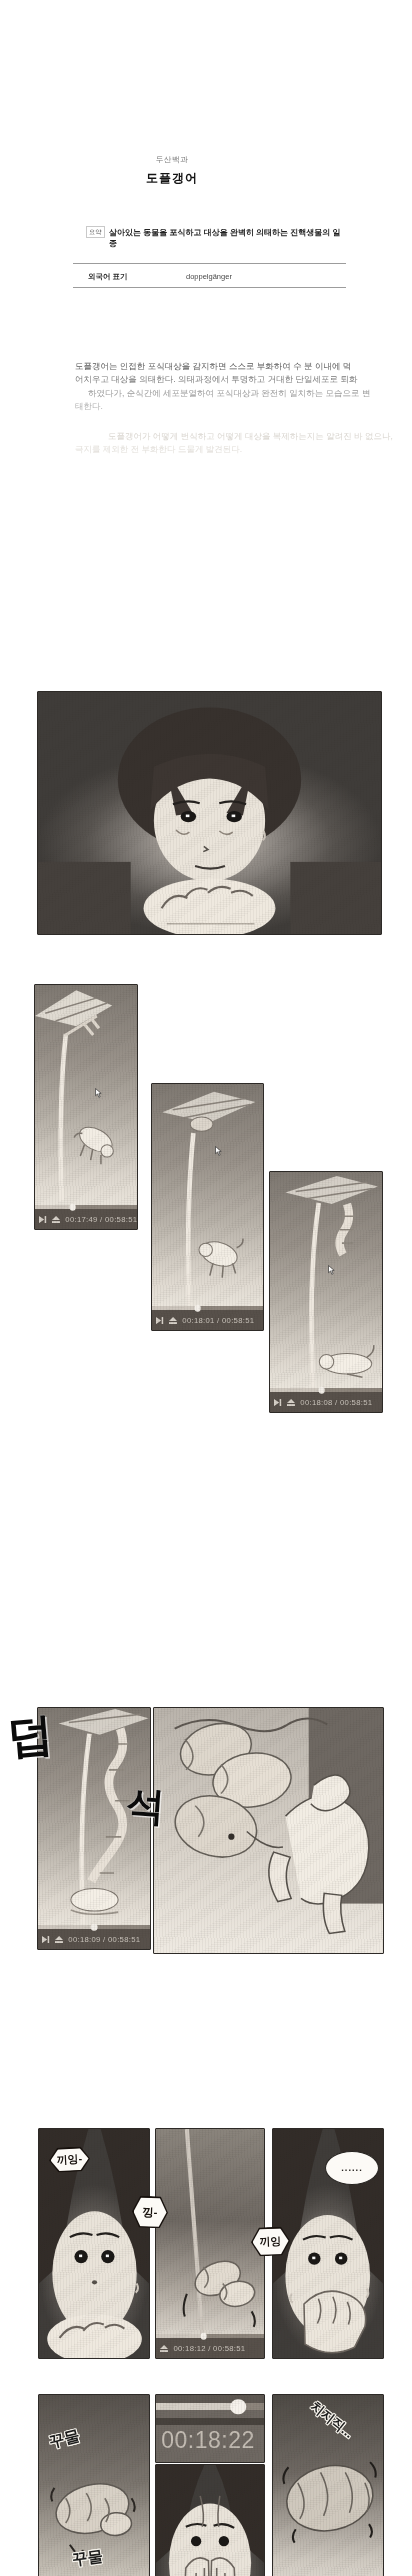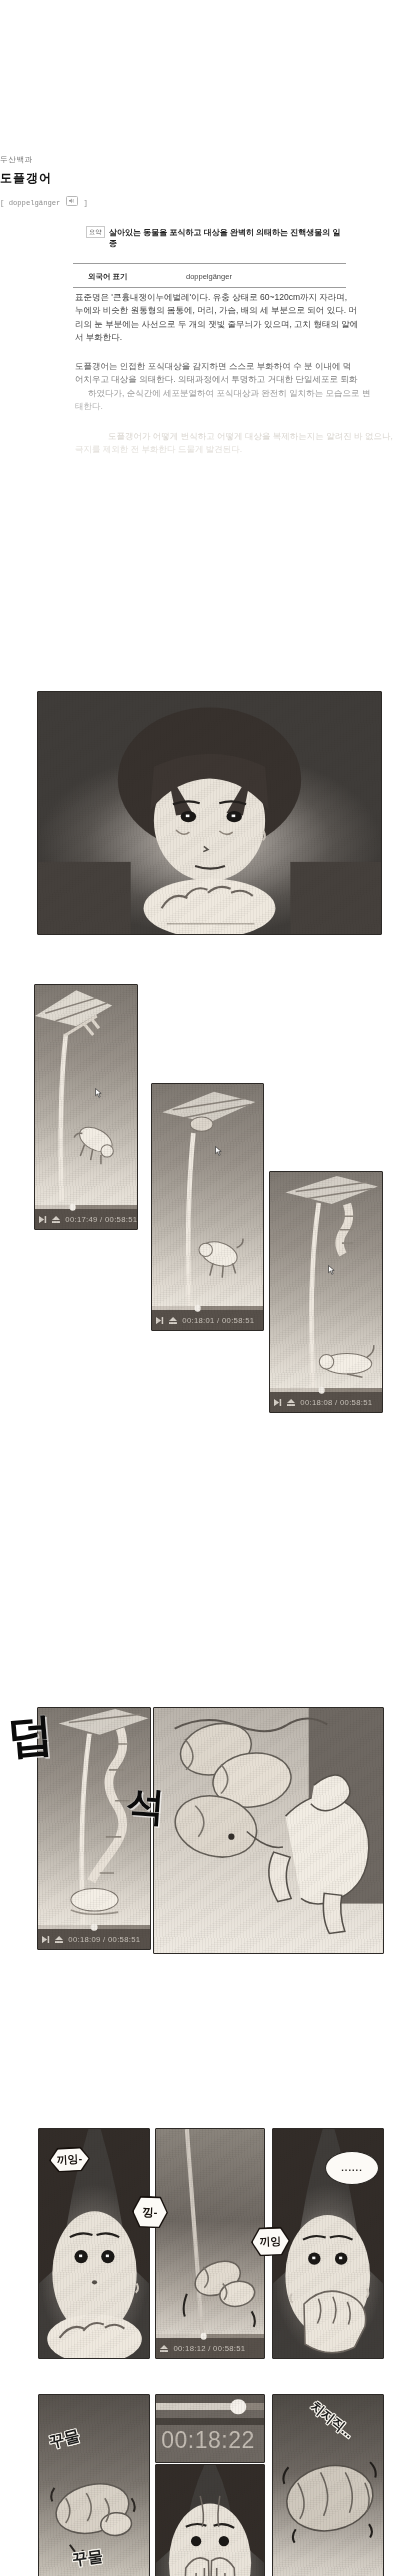--- a/index.html
+++ b/index.html
@@ -1,19 +1,19 @@
 <!DOCTYPE html>
 <html style="font-size:8.2px"><head>
 <meta charset="utf-8">
 <style>
   html,body{margin:0;padding:0;background:#fff;}
   body{font-family:"Liberation Sans","DejaVu Sans",sans-serif;}
   #page{position:relative;width:412px;height:3876px;background:#fff;overflow:hidden;}
   .abs{position:absolute;}
-  .ctr{left:0;width:344px;text-align:left;font-family:Liberation Mono, monospace;}
+  .ctr{left:0;width:344px;text-align:center;}
 
   
   .ency-source{top:155px;font-size:7.7px;color:#757575;letter-spacing:0.5px;}
   .ency-title{top:170px;font-size:12px;font-weight:bold;color:#141414;letter-spacing:1px;}
   .ency-pron{top:196px;font-size:7.2px;color:#8e8e8e;}
   .spk{display:inline-block;width:9.3px;height:7.7px;border:0.5px solid #b7b7b7;border-radius:1.5px;vertical-align:-1px;margin:0 1.5px;position:relative;}
   .spk svg{position:absolute;left:1.5px;top:1px;}
   .sum-label{left:86px;top:226px;width:16.5px;height:10.3px;border:0.5px solid #c9c9c9;color:#555;font-size:6.2px;line-height:10.3px;text-align:center;}
   .sum-text{left:109px;top:227px;width:232px;font-size:8px;font-weight:bold;color:#222;}
   .hline{left:73px;width:273px;height:1px;background:#9c9c9c;}
@@ -71,44 +71,29 @@
 
   .cursor{position:absolute;width:7.2px;height:10.3px;}
 </style>
 </head>
 <body>
 
 <div id="page">
 
   <div class="abs ctr ency-source">두산백과</div>
   <div class="abs ctr ency-title">도플갱어</div>
-  <div class="abs ctr ency-pron">
-    <span>[</span>
-    <span>doppelgänger</span>
-    <span class="spk"><svg width="5.7" height="5.7" viewBox="0 0 11 11">
-          <path d="M0 4h2.5L5.5 1v9L2.5 7H0z" fill="#9a9a9a"></path>
-          <path d="M7 3.5q2 2 0 4M8.5 2q3 3.5 0 7" stroke="#9a9a9a" fill="none" stroke-width="1"></path>
-        </svg></span>
-    <span>]</span>
-  </div>
 
   <div class="abs sum-label">요약</div>
   <div class="abs sum-text">살아있는 동물을 포식하고 대상을 완벽히 의태하는 진핵생물의 일종</div>
 
   <div class="abs hline" style="top:263px"></div>
   <div class="abs tbl-label">외국어 표기</div>
   <div class="abs tbl-value">doppelgänger</div>
   <div class="abs hline" style="top:287px"></div>
 
-  <div class="abs para p1" style="top:291px">
-    <div>표준명은 '큰흉내쟁이누에벌레'이다. 유충 상태로 60~120cm까지 자라며,</div>
-    <div>누에와 비슷한 원통형의 몸통에, 머리, 가슴, 배의 세 부분으로 되어 있다. 머</div>
-    <div>리의 눈 부분에는 사선으로 두 개의 잿빛 줄무늬가 있으며, 고치 형태의 알에</div>
-    <div>서 부화한다.</div>
-  </div>
   <div class="abs para p2" style="top:360px">
     <div>도플갱어는 인접한 포식대상을 감지하면 스스로 부화하여 수 분 이내에 먹</div>
     <div>어치우고 대상을 의태한다. 의태과정에서 투명하고 거대한 단일세포로 퇴화</div>
     <div>하였다가, 순식간에 세포분열하여 포식대상과 완전히 일치하는 모습으로 변</div>
     <div>태한다.</div>
   </div>
   <div class="abs para p3" style="top:430px">
     <div>도플갱어가 어떻게 번식하고 어떻게 대상을 복제하는지는 알려진 바 없으나,</div>
     <div>극지를 제외한 전 부화한다 드물게 발견된다.</div>
   </div>

